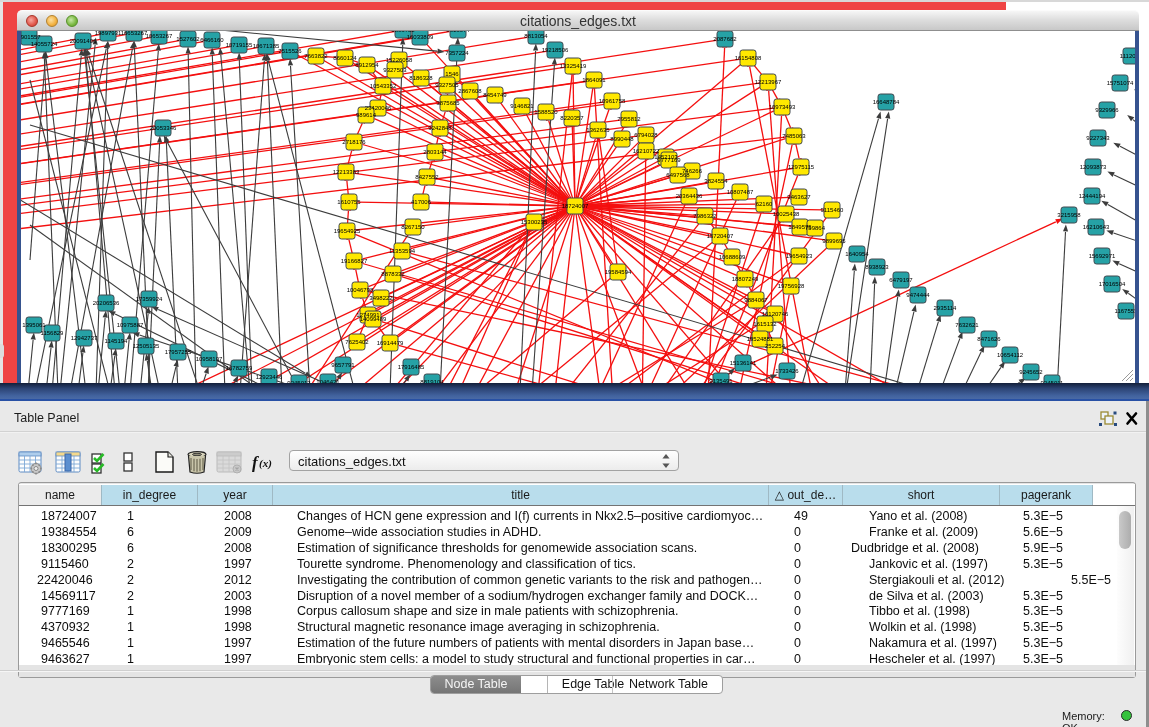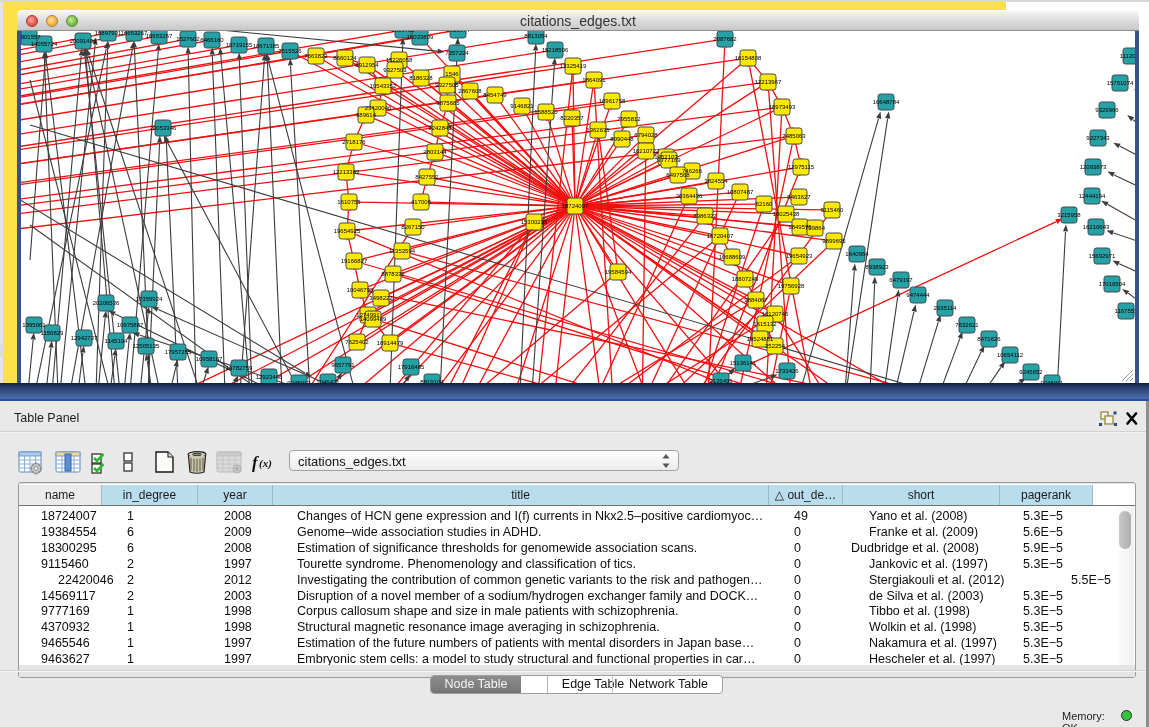--- a/index.html
+++ b/index.html
@@ -1,16 +1,16 @@
 <!DOCTYPE html>
 <html><head><meta charset="utf-8">
 <style>
 html,body{margin:0;padding:0;width:1149px;height:727px;overflow:hidden;
   font-family:"Liberation Sans",sans-serif;}
-#root{position:absolute;left:0;top:0;width:1006px;height:727px;background:#fde047;}
+#root{position:absolute;left:0;top:0;width:1006px;height:727px;background:#ef4444;}
 #root > div, #root > svg {position:absolute;}
 #topstrip{left:0;top:0;width:1149px;height:2px;background:#d8d8d8;}
 #leftstrip{left:0;top:2px;width:3px;height:399px;background:#e4e4e4;}
 
 #titlebar{left:17px;top:10px;width:1122px;height:21px;
   background:linear-gradient(#f6f6f6,#dedede 45%,#c8c8c8);
   border-top:1px solid #fbfbfb;border-bottom:1px solid #8f8f8f;
   box-sizing:border-box;border-radius:5px 5px 0 0;}
 #wtitle{left:17px;width:1122px;top:13px;text-align:center;
   font-size:14px;color:#333;letter-spacing:0px;}
@@ -986,21 +986,21 @@
 <div class="trow" style="top:555.7px">
       <span style="left:22px">9115460</span>
       <span style="left:108px">2</span>
       <span style="left:205px">1997</span>
       <span style="left:278px">Tourette syndrome. Phenomenology and classification of tics.</span>
       <span style="left:775px">0</span>
       <span style="left:850px">Jankovic et al. (1997)</span>
       <span style="left:1004px">5.3E−5</span>
     </div>
 <div class="trow" style="top:571.6px">
-      <span style="left:39px">22420046</span>
+      <span style="left:18px">22420046</span>
       <span style="left:108px">2</span>
       <span style="left:205px">2012</span>
       <span style="left:278px">Investigating the contribution of common genetic variants to the risk and pathogen…</span>
       <span style="left:775px">0</span>
       <span style="left:850px">Stergiakouli et al. (2012)</span>
       <span style="left:1052px">5.5E−5</span>
     </div>
 <div class="trow" style="top:587.5px">
       <span style="left:22px">14569117</span>
       <span style="left:108px">2</span>

